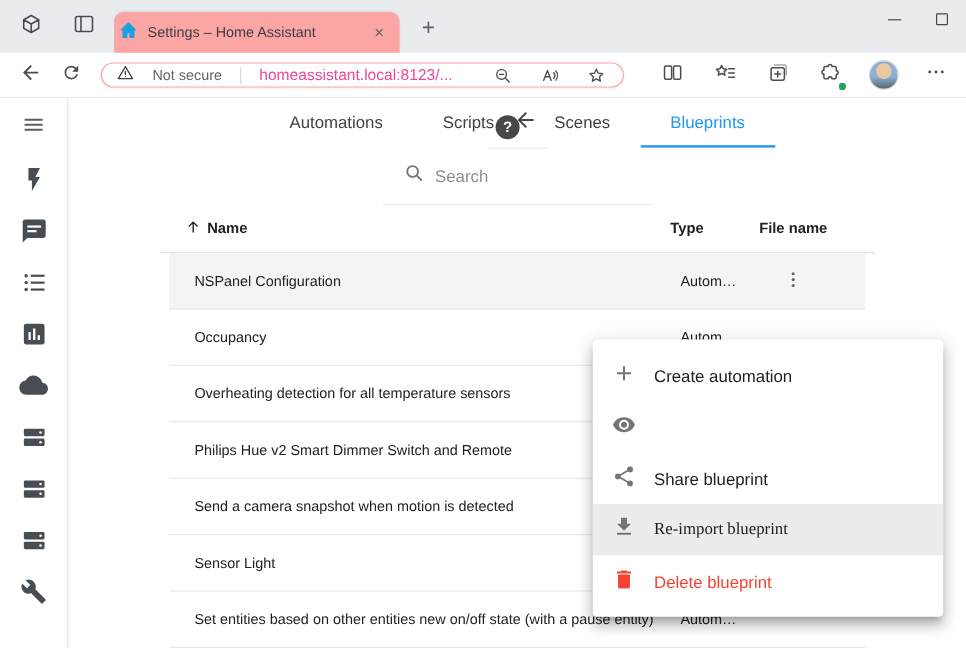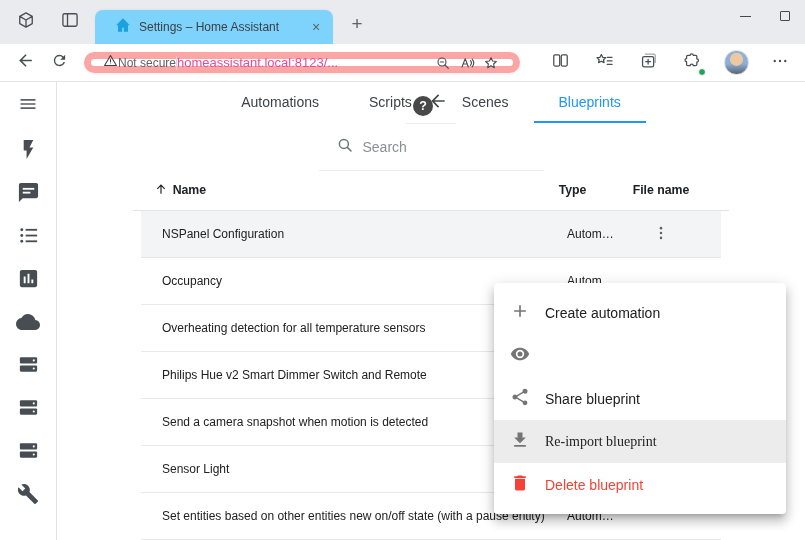--- a/index.html
+++ b/index.html
@@ -6,35 +6,35 @@
   html,body { width:805px; height:540px; overflow:hidden; }
   body { font-family:"Liberation Sans", sans-serif; background:#fff; }
   button { background:none; border:none; padding:0; font:inherit; cursor:pointer; }
 
   .window { position:relative; width:805px; height:540px; background:#fff; overflow:hidden; }
 
   
   .tabstrip { position:relative; height:44px; background:#e9ebef; }
   .ts-icons { position:absolute; left:12px; top:0; height:44px; display:flex; align-items:center; gap:16px; }
   .chrome-btn { width:28px; height:28px; display:flex; align-items:center; justify-content:center; border-radius:6px; }
-  .tab { position:absolute; left:95px; bottom:0; width:238px; height:34px; background:#7dd3fc; border-radius:8px 8px 0 0;
-         display:flex; align-items:center; padding:0 8px 0 20px; box-shadow:0 -1px 2px rgba(0,0,0,.04); }
+  .tab { position:absolute; left:95px; bottom:0; width:238px; height:34px; background:#fca5a5; border-radius:8px 8px 0 0;
+         display:flex; align-items:center; padding:0 8px 0 4px; box-shadow:0 -1px 2px rgba(0,0,0,.04); }
   .tab-title { flex:1; font-size:12px; color:#3c4043; white-space:nowrap; overflow:hidden; text-overflow:ellipsis; margin:0 8px; }
   .tab-close { width:18px; height:18px; display:flex; align-items:center; justify-content:center; font-size:14px; color:#5f6368; border-radius:4px; cursor:pointer; }
   .newtab { position:absolute; left:344px; top:10px; width:26px; height:26px; font-size:19px; line-height:1; color:#5f6368; border-radius:6px; }
   .wincontrols { position:absolute; right:0; top:0; display:flex; }
   .win-btn { width:40px; height:32px; display:flex; align-items:center; justify-content:center; cursor:pointer; }
   .min-glyph { width:11px; height:0; border-top:1.5px solid #46484a; display:block; }
   .max-glyph { width:10px; height:10px; border:1.5px solid #46484a; border-radius:1px; display:block; }
 
   
   .toolbar { height:38px; background:#fff; border-bottom:1px solid #e2e4e8; display:flex; align-items:center; padding:0 8px; }
   .tb-btn { width:34px; height:30px; display:flex; align-items:center; justify-content:center; border-radius:6px; }
-  .addressbar { width:436px; height:21px; margin-left:8px; background:#fff; border:7px solid #fca5a5; border-radius:15px;
-                box-shadow:0 1px 3px rgba(0,0,0,.07); display:flex; align-items:center; padding:0 10px 0 12px; gap:0; }
+  .addressbar { width:436px; height:21px; margin-left:8px; background:#fff; border:1px solid #fca5a5; border-radius:15px;
+                box-shadow:0 1px 3px rgba(0,0,0,.07); display:flex; align-items:center; padding:0 10px 0 12px; gap:15px; }
   .sec-label { font-size:12px; color:#5f6368; white-space:nowrap; }
   .ab-divider { width:1px; height:14px; background:#d6d8dc; }
   .url { flex:1; font-size:13px; color:#ec4899; white-space:nowrap; overflow:hidden; }
   .ab-icon { width:24px; height:24px; display:flex; align-items:center; justify-content:center; cursor:pointer; }
   .tb-right { margin-left:auto; display:flex; align-items:center; gap:10px; }
   .tb-right .tb-btn { width:34px; }
   .avatar { width:25px; height:25px; border-radius:50%;
             background: radial-gradient(circle at 50% 36%, #ecc9a2 0 33%, rgba(0,0,0,0) 36%),
                         linear-gradient(180deg,#8fb0d6 0 55%, #57636f 100%); border:1px solid #d9dbde; }
   .ext-wrap { position:relative; }

